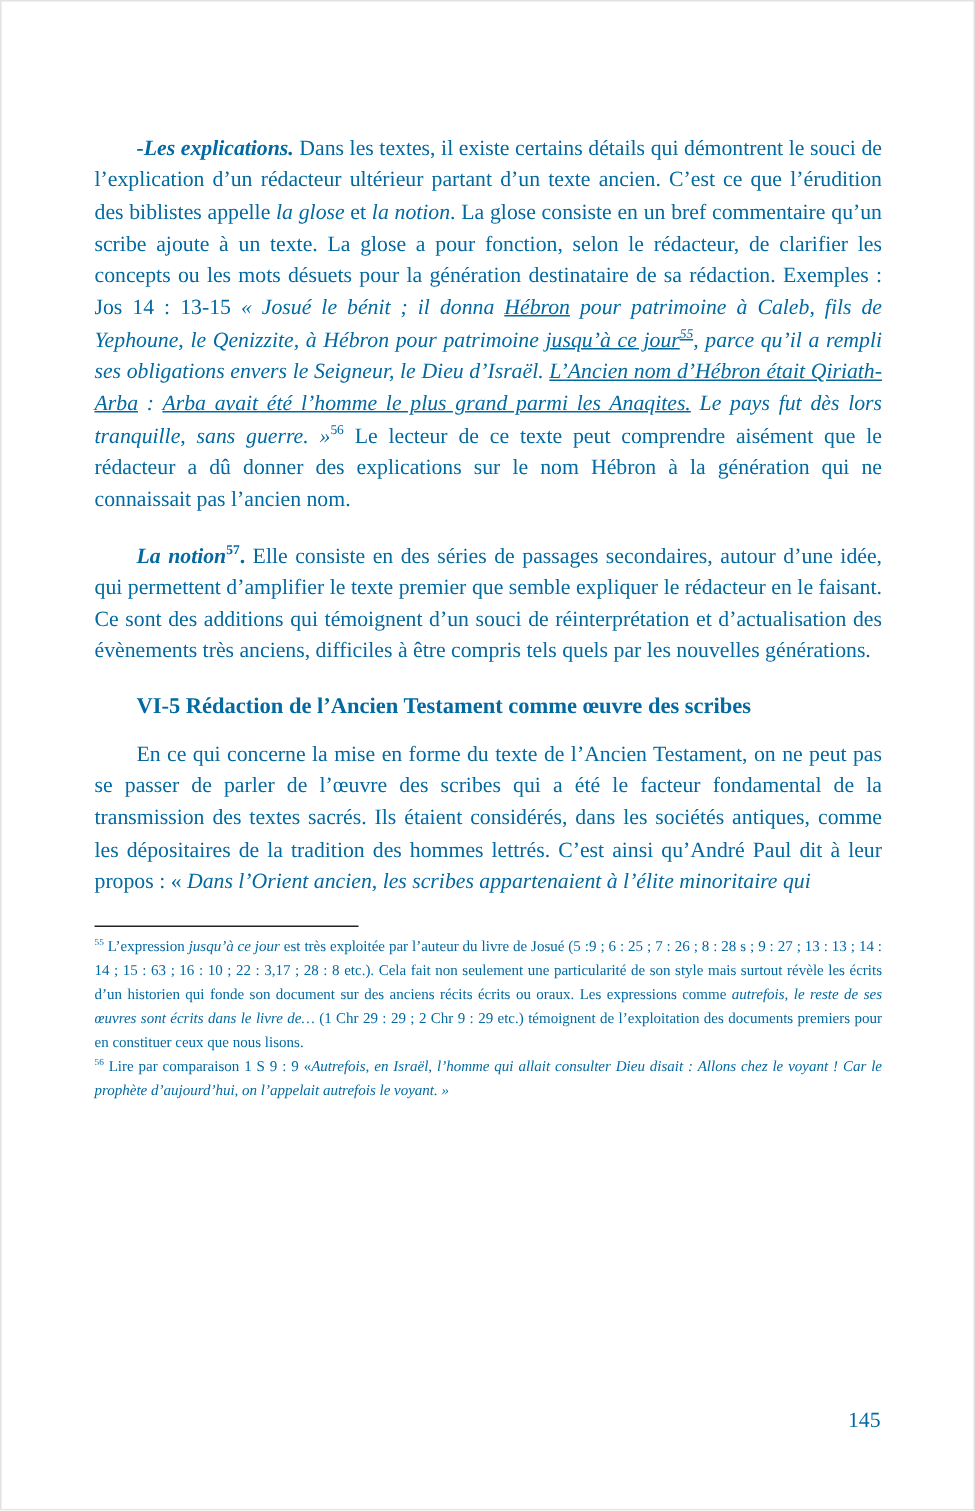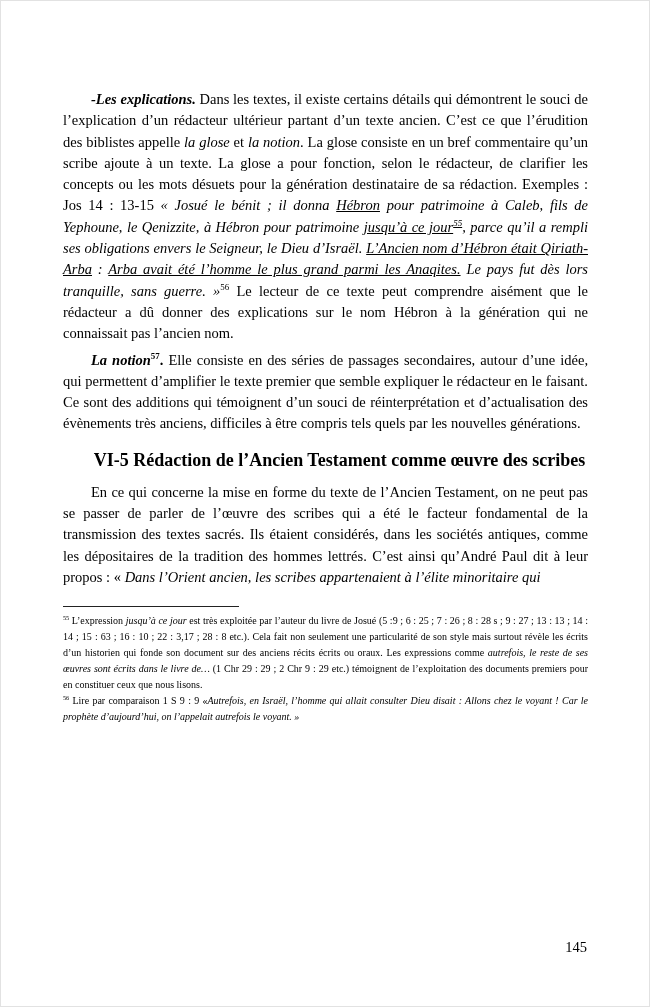--- a/index.html
+++ b/index.html
@@ -4,38 +4,38 @@
 <style>
   * { margin: 0; padding: 0; box-sizing: border-box; }
   html, body { background: #ffffff; }
   .page {
     position: relative;
     width: 650px;
     height: 1007px;
     background: #ffffff;
     border: 1px solid #e2e2e2;
     font-family: "Liberation Serif", "DejaVu Serif", serif;
-    color: #000000;
+    color: #0369a1;
     padding: 88px 61px 0 62px;
     overflow: hidden;
   }
   .para {
     text-align: justify;
     font-size: 14.5px;
     line-height: 21.3px;
     text-indent: 28px;
   }
-  .para + .para { margin-top: 5px; }
+  .para + .para { margin-top: 16px; }
   .heading {
     font-weight: bold;
-    font-size: 18px;
+    font-size: 15px;
     line-height: 21px;
     text-indent: 28px;
     margin: 15px 0 11px 0;
-    text-align: center;
+    text-align: left;
   }
   .b { font-weight: bold; }
   .i { font-style: italic; }
   .u { text-decoration: underline; }
   sup { font-size: 0.62em; line-height: 0; vertical-align: super; }
   .footnote-rule {
     width: 176px;
     border-top: 1px solid #222;
     margin: 18px 0 6px 0;
   }

